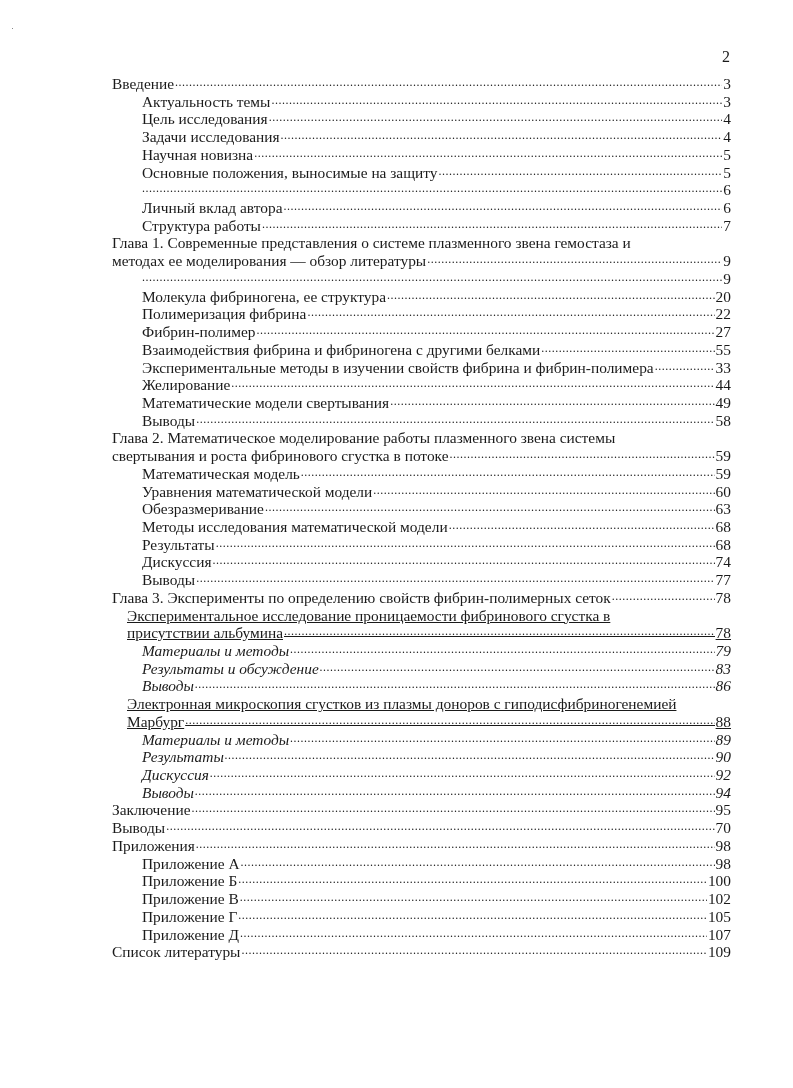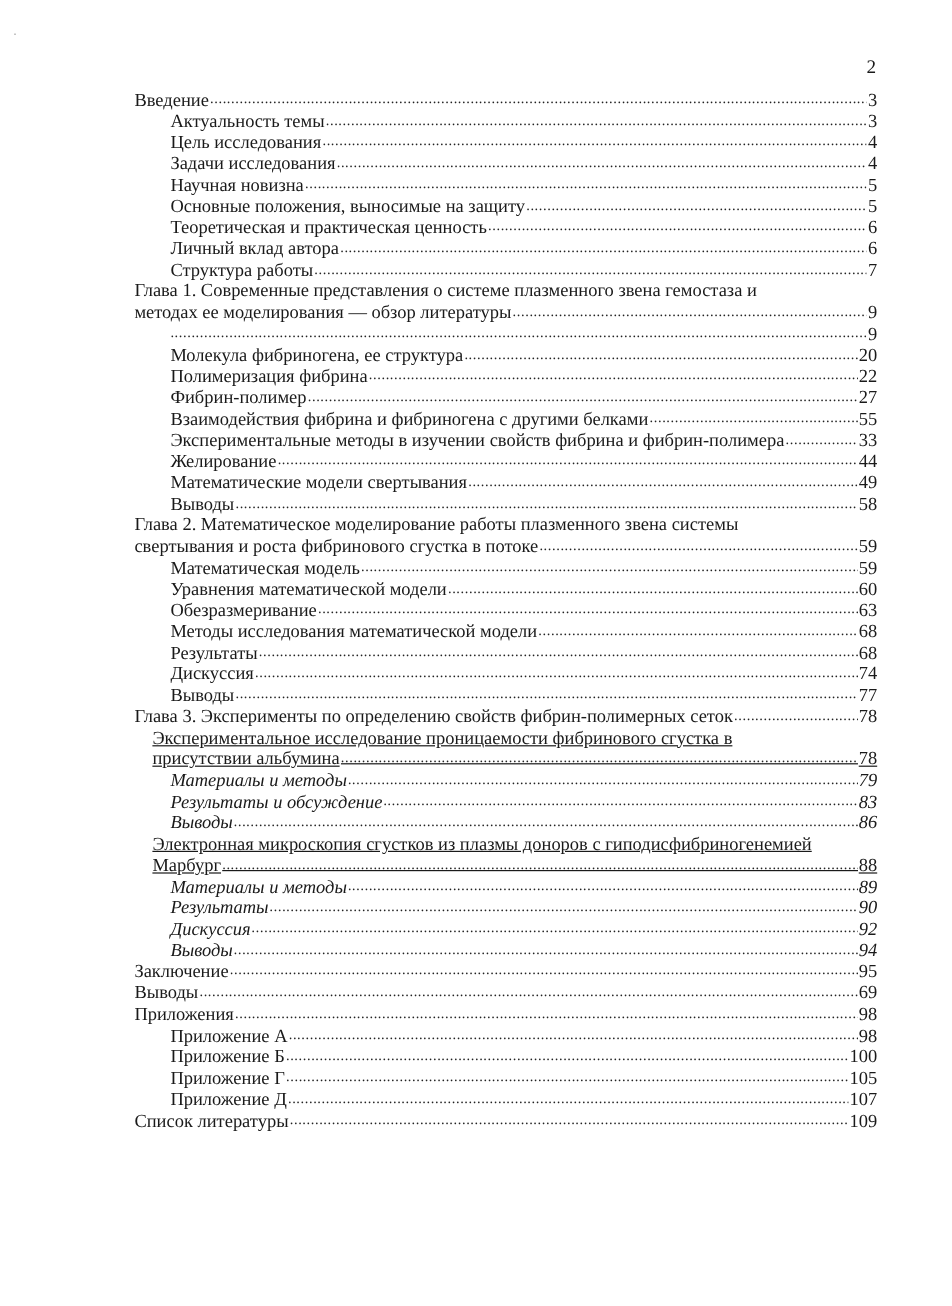--- a/index.html
+++ b/index.html
@@ -119,21 +119,20 @@
   </div>
   <div class="entry l1">
     <div class="line">
         <span class="title">Основные положения, выносимые на защиту</span>
         <span class="leader"></span>
         <span class="page">5</span>
       </div>
   </div>
   <div class="entry l1">
     <div class="line">
-        <span class="title">Теоретическая и практическая ценность</span>
         <span class="leader"></span>
         <span class="page">6</span>
       </div>
   </div>
   <div class="entry l1">
     <div class="line">
         <span class="title">Личный вклад автора</span>
         <span class="leader"></span>
         <span class="page">6</span>
       </div>
@@ -360,21 +359,21 @@
     <div class="line">
         <span class="title">Заключение</span>
         <span class="leader"></span>
         <span class="page">95</span>
       </div>
   </div>
   <div class="entry l0">
     <div class="line">
         <span class="title">Выводы</span>
         <span class="leader"></span>
-        <span class="page">69</span>
+        <span class="page">70</span>
       </div>
   </div>
 
   <div class="entry l0">
     <div class="line">
         <span class="title">Приложения</span>
         <span class="leader"></span>
         <span class="page">98</span>
       </div>
   </div>
@@ -387,20 +386,27 @@
   </div>
   <div class="entry l1">
     <div class="line">
         <span class="title">Приложение Б</span>
         <span class="leader"></span>
         <span class="page">100</span>
       </div>
   </div>
   <div class="entry l1">
     <div class="line">
+        <span class="title">Приложение В</span>
+        <span class="leader"></span>
+        <span class="page">102</span>
+      </div>
+  </div>
+  <div class="entry l1">
+    <div class="line">
         <span class="title">Приложение Г</span>
         <span class="leader"></span>
         <span class="page">105</span>
       </div>
   </div>
   <div class="entry l1">
     <div class="line">
         <span class="title">Приложение Д</span>
         <span class="leader"></span>
         <span class="page">107</span>

